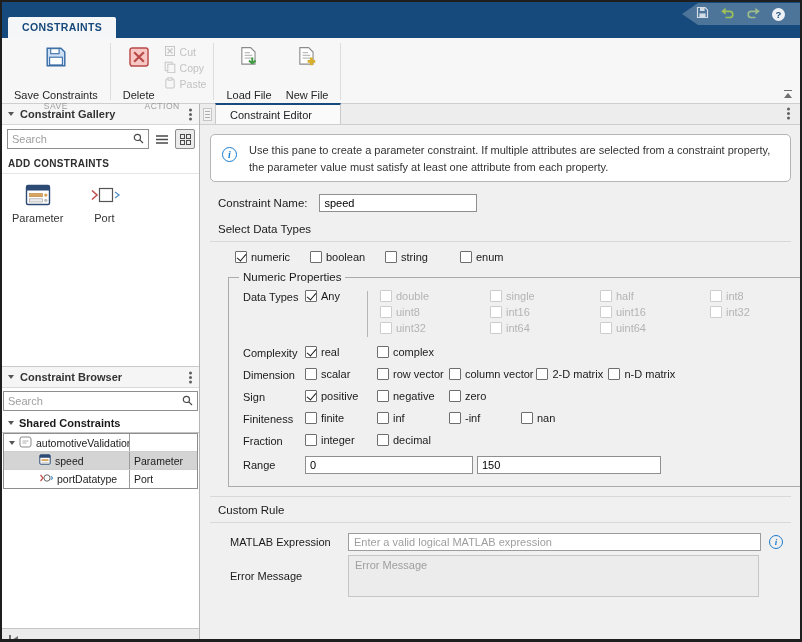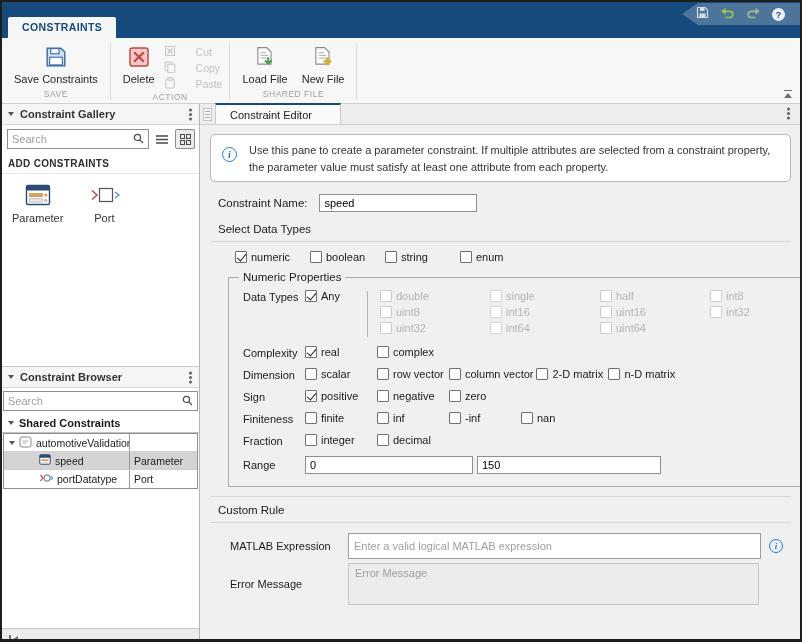--- a/index.html
+++ b/index.html
@@ -17,24 +17,24 @@
         display:flex; align-items:center; justify-content:flex-end; gap:11px; padding-right:15px; }
   .qa .help { width:13px; height:13px; border-radius:50%; background:#eef2f7; color:#1d4d7c;
               font-size:9.5px; font-weight:bold; line-height:13px; text-align:center; }
 
   
   .ribbon { height:66px; background:#f7f7f7; border-bottom:1px solid #cfcfcf; display:flex; position:relative; }
   .rgroup { display:flex; flex-direction:column; }
   .rbody { flex:1; display:flex; align-items:flex-start; padding:4px 5px 0; }
   .rfoot { height:14px; text-align:center; font-size:8.5px; color:#9d9d9d; letter-spacing:.5px; line-height:11px; }
   .vsep { width:1px; background:#dddddd; margin:5px 0 3px; }
-  .bigbtn { display:flex; flex-direction:column; align-items:center; gap:3px; padding:4px 7px 0;
+  .bigbtn { display:flex; flex-direction:column; align-items:center; gap:19px; padding:4px 7px 0;
             font-size:11px; color:#262626; }
   .smallstack { display:flex; flex-direction:column; justify-content:space-between; padding:3px 2px 1px; gap:2px; }
-  .smallbtn { display:flex; align-items:center; gap:20px; font-size:10.5px; color:#c2c2c2; height:14px; }
+  .smallbtn { display:flex; align-items:center; gap:4px; font-size:10.5px; color:#c2c2c2; height:14px; }
 
   
   .bodyrow { display:flex; height:546px; }
 
   
   .lpanel { width:198px; background:#fff; border-right:1px solid #b5b5b5; display:flex; flex-direction:column; }
   .phead { height:21px; background:#f5f5f5; border-bottom:1px solid #d8d8d8; display:flex; align-items:center;
            padding:0 7px 0 6px; gap:6px; font-size:11px; font-weight:bold; color:#333; flex:none; }
   .phead .spacer, .gspacer { flex:1; }
   .kebab { width:3px; height:3px; border-radius:50%; background:#5f5f5f;
@@ -119,21 +119,21 @@
   .dt-any { width:54px; }
   .vdiv { width:1px; background:#b5b5b5; height:46px; margin:1px 12px 0 8px; flex:none; }
   .dtgrid { display:grid; grid-template-columns:repeat(4,110px); row-gap:4px; }
   .rangewrap { display:flex; gap:4px; }
   .rangewrap input { height:18px; border:1px solid #8f8f8f; font-size:11px; padding:0 4px; color:#000; }
   .rangewrap input.r1 { width:168px; }
   .rangewrap input.r2 { width:184px; }
 
   .customrow { display:flex; align-items:center; margin:10px 8px 0 20px; font-size:11px; color:#1a1a1a; }
   .customrow .clabel { width:118px; flex:none; }
-  .customrow input { flex:1; height:18px; border:1px solid #9c9c9c; font-size:11px; padding:12px 5px; background:#fff; }
+  .customrow input { flex:1; height:18px; border:1px solid #9c9c9c; font-size:11px; padding:4px 5px; background:#fff; }
   .customrow .iicon { margin-left:8px; width:14px; height:14px; font-size:9px; }
   .errrow { margin-top:4px; padding-right:24px; }
   .errrow textarea { flex:1; height:42px; background:#ececec; border:1px solid #c6c6c6; font-size:11px;
                      padding:3px 6px; resize:none; color:#444; }
 </style>
 </head>
 <body>
 
 <div class="win">
 

